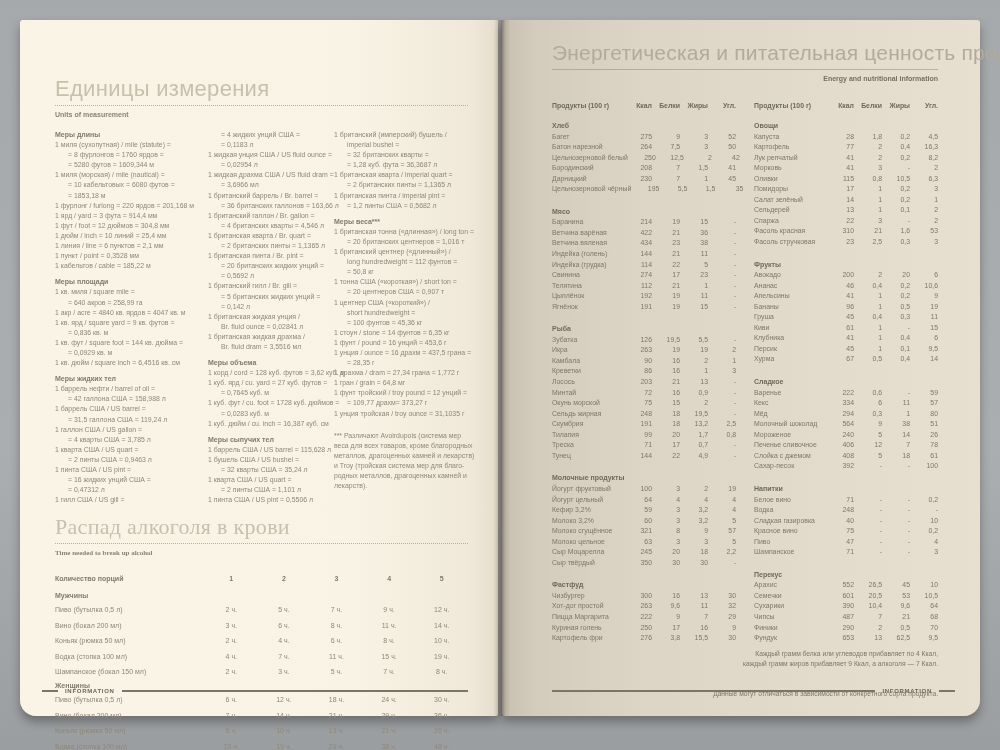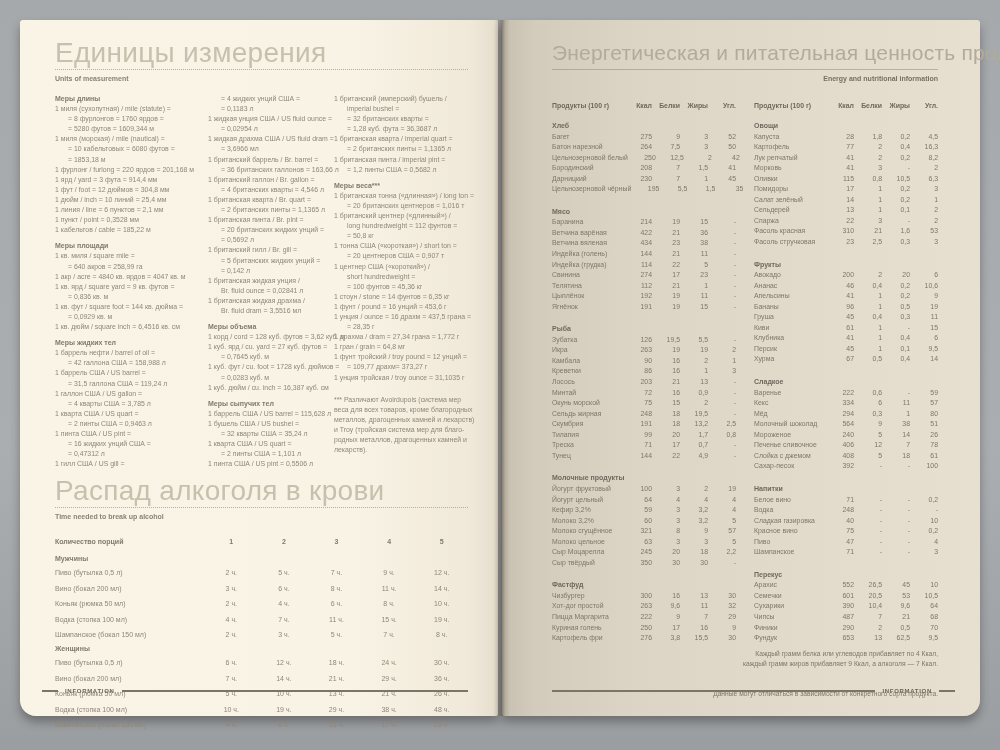--- a/index.html
+++ b/index.html
@@ -9,38 +9,38 @@
   .page{position:absolute;top:20px;height:696px;box-shadow:0 6px 10px rgba(40,38,34,.4);}
   #left-page{left:20px;width:478px;border-radius:3px 1px 2px 16px;
        background:linear-gradient(to right,#faf4e6 0%,#f9f3e5 70%,#f0e9da 94%,#e5ddcc 100%);}
   #right-page{left:502px;width:478px;border-radius:1px 3px 16px 2px;
        background:linear-gradient(to right,#c7c0b1 0%,#d3ccbd 7%,#dcd5c6 28%,#e3dccd 70%,#e7e0d1 100%);}
   #spine{position:absolute;left:494px;top:20px;width:16px;height:696px;
        background:linear-gradient(to right,rgba(70,60,45,0) 0%,rgba(70,60,45,.25) 45%,rgba(50,42,30,.4) 52%,rgba(70,60,45,.15) 70%,rgba(70,60,45,0) 100%);z-index:3;}
 
   
   .sec-head{margin:0 30px 0 35px;padding-top:20px;}
-  .sec-title{font-size:28px;letter-spacing:.3px;color:#c8c0ae;font-weight:normal;line-height:26px;}
+  .sec-title{font-size:22px;letter-spacing:.3px;color:#c8c0ae;font-weight:normal;line-height:26px;margin-top:36px;}
   .sec-rule{border-bottom:1px dotted #b7af9d;margin-top:3px;}
   .sec-sub{font-size:7px;font-weight:bold;color:#8a8276;margin-top:5px;}
 
   
   .ucols{display:flex;margin:12px 30px 0 35px;}
   .ucol{flex:0 0 auto;}
   .ucol-1{width:153px;}
   .ucol-2{width:126px;}
   .ucol-3{width:134px;}
   .uline{font-size:6.9px;line-height:10.1px;color:#8f8779;white-space:nowrap;}
   .uline.ind{padding-left:13px;}
   .uhdr{font-size:7px;line-height:10.1px;font-weight:bold;color:#827a6c;white-space:nowrap;}
   .ugap{height:6px;}
 
   
   #alcohol{position:absolute;left:35px;right:30px;top:458px;}
-  #alcohol .sec-head{margin:0;padding-top:0;}
+  #alcohol .sec-head{margin:0;padding-top:0;font-family:Liberation Serif, serif;}
   .arow{display:flex;align-items:baseline;font-size:7px;line-height:15.4px;color:#8f8779;}
   .arow .a-name{flex:0 0 150px;white-space:nowrap;}
   .arow .a-val{flex:1;text-align:center;}
   .arow.a-head{font-weight:bold;color:#827a6c;margin-top:14px;margin-bottom:3px;}
   .arow.a-group{font-weight:bold;color:#827a6c;line-height:13px;}
 
   
   .r-head{margin:0 42px 0 50px;padding-top:20px;}
   .r-title{font-size:21px;letter-spacing:.2px;color:#b2aa9a;font-weight:normal;line-height:26px;text-align:right;white-space:nowrap;}
   .r-rule{border-bottom:1px solid rgba(150,140,122,.55);margin-top:3px;}

